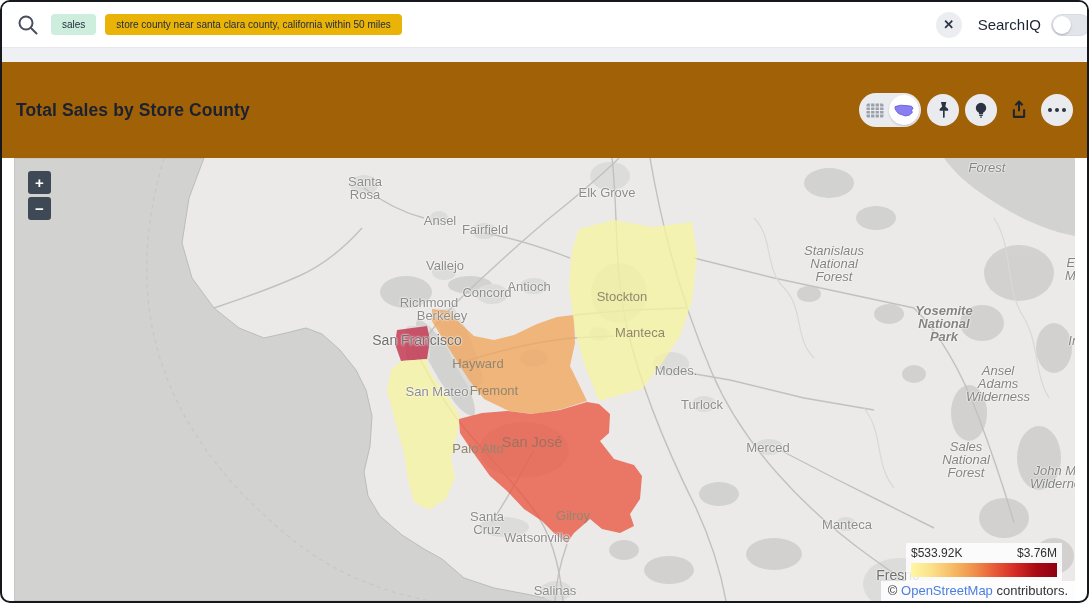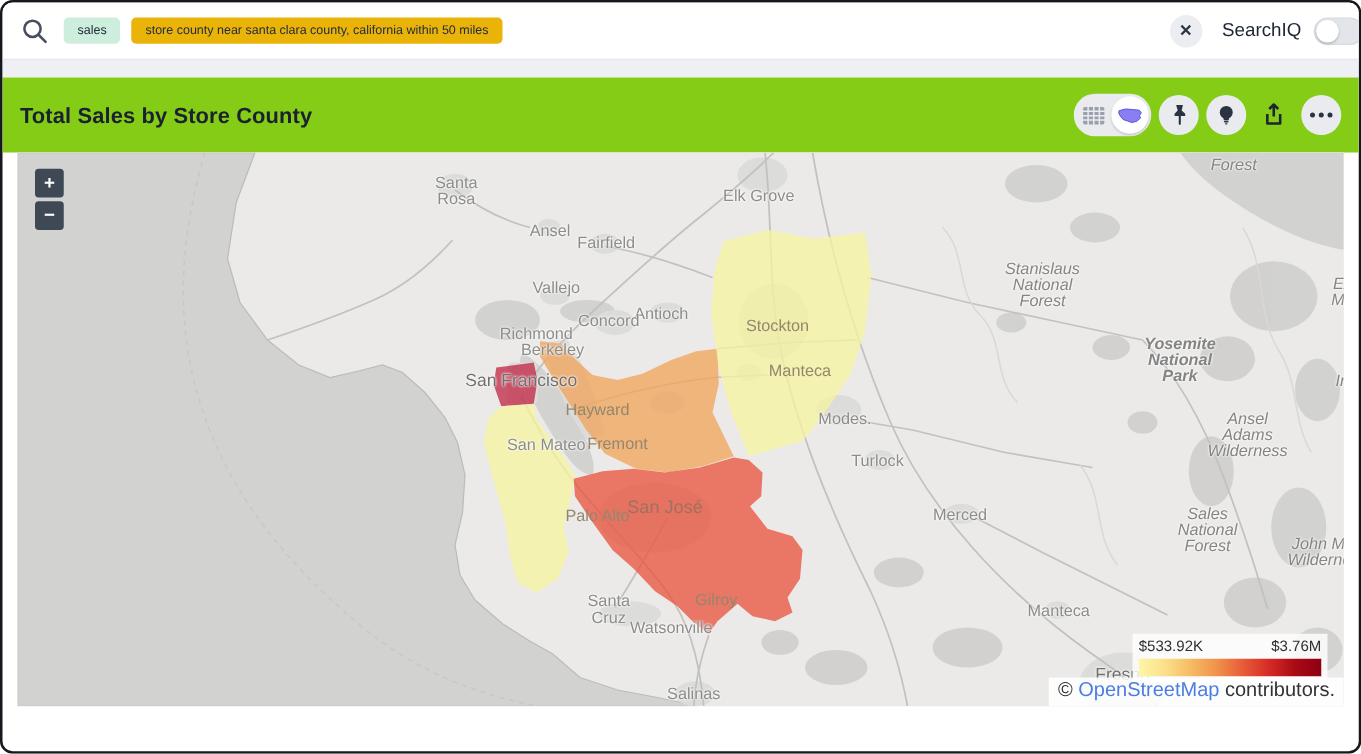--- a/index.html
+++ b/index.html
@@ -27,21 +27,21 @@
   .toggle {
     position:relative; width:40px; height:22px; border-radius:11px; background:#e2e5ea;
     margin-right:-18px; flex:none; border:1px solid #d8dbe1;
   }
   .toggle .knob {
     position:absolute; left:1px; top:1px; width:18px; height:18px; border-radius:50%;
     background:#fff; box-shadow:0 1px 2px rgba(0,0,0,.25);
   }
   .band { height:14px; background:#eef0f4; }
   
-  .title-row { height:60px; display:flex; align-items:center; padding:0 14px; background:#84cc16; }
+  .title-row { height:96px; display:flex; align-items:center; padding:0 14px; background:#a16207; }
   .page-title { font-size:17.5px; font-weight:700; color:#1b2130; letter-spacing:.1px; }
   .title-row .spacer { flex:1; }
   .tools { display:flex; align-items:center; gap:6px; }
   .seg {
     display:flex; align-items:center; background:#eaebef; border-radius:17px; height:34px; padding:2px;
   }
   .seg .seg-item { width:28px; height:30px; display:flex; align-items:center; justify-content:center; cursor:pointer; }
   .seg .seg-item.selected { width:30px; height:30px; background:#fff; border-radius:50%; box-shadow:0 1px 2px rgba(0,0,0,.18); }
   .tool-btn {
     width:32px; height:32px; border-radius:50%; background:#eaebef; border:none; cursor:pointer;
@@ -70,21 +70,21 @@
     font-size:15px; font-weight:bold; line-height:1; cursor:pointer; display:flex; align-items:center; justify-content:center;
   }
   .legend {
     position:absolute; right:13px; bottom:19px; width:156px; z-index:5;
     background:rgba(255,255,255,.82); padding:3px 5px 5px;
   }
   .legend .lbls { display:flex; justify-content:space-between; font-size:12px; color:#2f2f2f; margin-bottom:3px;text-align:right; }
   .legend .bar { height:14px; width:100%; }
   .attrib {
     position:absolute; right:0; bottom:0; z-index:6; background:rgba(255,255,255,.88);
-    font-size:16px; color:#333; padding:2px 7px 3px;
+    font-size:13px; color:#333; padding:2px 7px 3px;
   }
   .attrib a { color:#4b7de2; text-decoration:none; }
 </style>
 </head>
 <body>
 
 <div class="frame">
 
   <div class="topbar">
     <svg width="24" height="24" viewBox="0 0 24 24">

